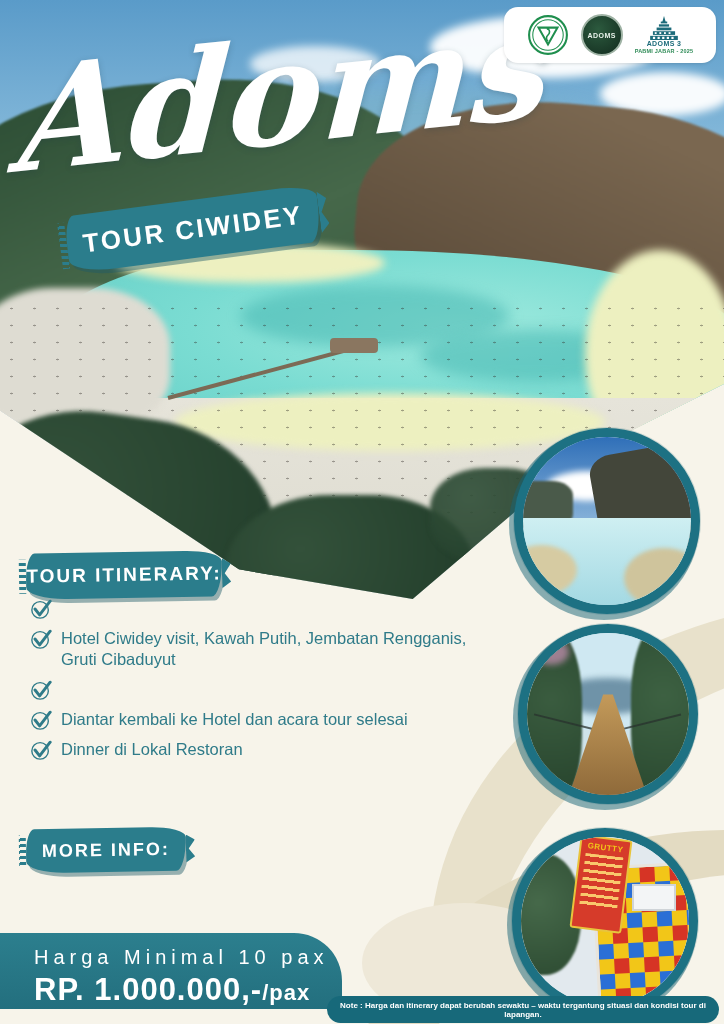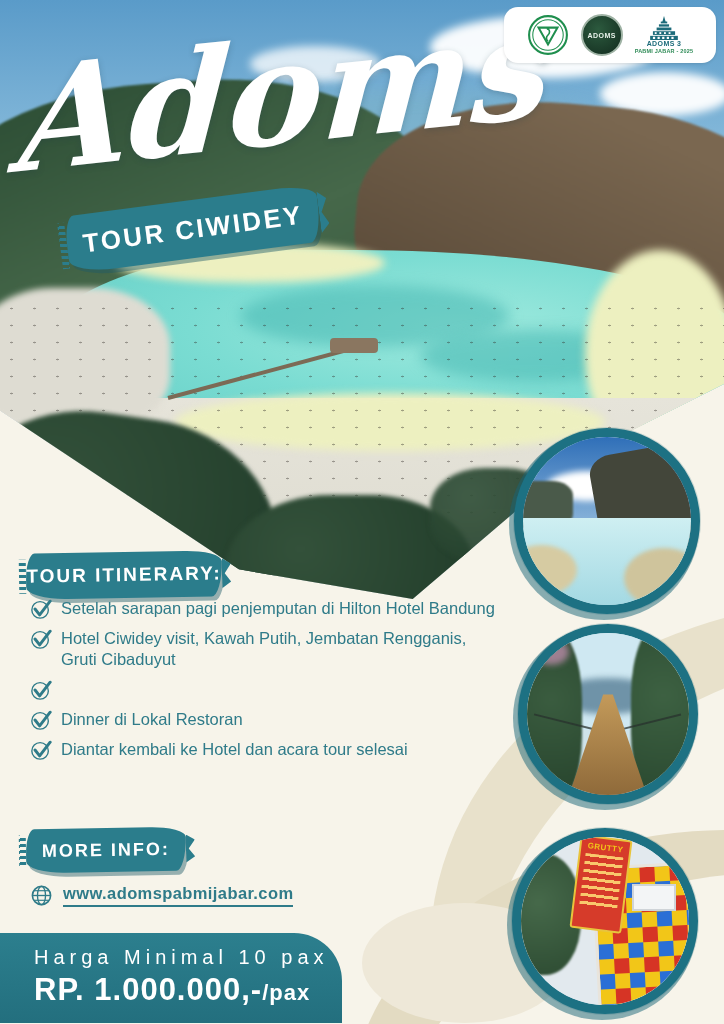--- a/index.html
+++ b/index.html
@@ -190,21 +190,21 @@
   .s3-sign{ left:32%; top:0%; width:31%; height:56%; background:#d63b2a;
     transform:rotate(7deg); border:2px solid #e8c43c; border-radius:3px;
     display:flex; flex-direction:column; align-items:center; padding-top:4px; }
   .s3-sign-text{ font-size:8px; font-weight:800; color:#f2c618; letter-spacing:.5px; }
   .s3-sign-lines{ width:80%; height:60%; margin-top:3px;
     background:repeating-linear-gradient(to bottom, rgba(255,225,120,.85) 0 3px,
       transparent 3px 8px); }
 
   
   .price-banner{
-    left:0; top:933px; width:342px; height:90px;
+    left:0; top:933px; width:342px; height:76px;
     background:linear-gradient(180deg,#2c7f8e,#236f7e);
     border-radius:0 48px 0 0; padding:13px 0 16px 34px; color:#fff;
   }
   .price-line1{ font-size:20px; font-weight:500; letter-spacing:5px; }
   .price-line2{ margin-top:3px; letter-spacing:1px; }
   .price-amount{ font-size:31px; font-weight:800;text-align:center; }
   .price-per{ font-size:22px; font-weight:800; }
 
   
   .note-bar{
@@ -329,66 +329,58 @@
 
   <div class="abs brush itin-heading">
     <span>TOUR ITINERARY:</span>
   </div>
   <ul class="abs itin-list">
     <li>
       <svg class="check-icon" width="22" height="22" viewBox="0 0 24 24">
           <circle cx="11" cy="13" r="9" fill="none" stroke="#2f7b89" stroke-width="1.5"></circle>
           <path d="M5.5 12 L10.5 18.5 L22 3.5" fill="none" stroke="#2f7b89" stroke-width="3.2" stroke-linecap="round" stroke-linejoin="round"></path>
         </svg>
-      <span>Setelah sarapan pagi penjemputan di Hilton Hotel Bandung</span>
     </li>
     <li>
       <svg class="check-icon" width="22" height="22" viewBox="0 0 24 24">
           <circle cx="11" cy="13" r="9" fill="none" stroke="#2f7b89" stroke-width="1.5"></circle>
           <path d="M5.5 12 L10.5 18.5 L22 3.5" fill="none" stroke="#2f7b89" stroke-width="3.2" stroke-linecap="round" stroke-linejoin="round"></path>
         </svg>
       <span>Hotel Ciwidey visit, Kawah Putih, Jembatan Rengganis, Gruti Cibaduyut</span>
     </li>
     <li>
       <svg class="check-icon" width="22" height="22" viewBox="0 0 24 24">
           <circle cx="11" cy="13" r="9" fill="none" stroke="#2f7b89" stroke-width="1.5"></circle>
           <path d="M5.5 12 L10.5 18.5 L22 3.5" fill="none" stroke="#2f7b89" stroke-width="3.2" stroke-linecap="round" stroke-linejoin="round"></path>
         </svg>
     </li>
     <li>
       <svg class="check-icon" width="22" height="22" viewBox="0 0 24 24">
           <circle cx="11" cy="13" r="9" fill="none" stroke="#2f7b89" stroke-width="1.5"></circle>
           <path d="M5.5 12 L10.5 18.5 L22 3.5" fill="none" stroke="#2f7b89" stroke-width="3.2" stroke-linecap="round" stroke-linejoin="round"></path>
         </svg>
+      <span>Diantar kembali ke Hotel dan acara tour selesai</span>
+    </li>
+    <li>
+      <svg class="check-icon" width="22" height="22" viewBox="0 0 24 24">
+          <circle cx="11" cy="13" r="9" fill="none" stroke="#2f7b89" stroke-width="1.5"></circle>
+          <path d="M5.5 12 L10.5 18.5 L22 3.5" fill="none" stroke="#2f7b89" stroke-width="3.2" stroke-linecap="round" stroke-linejoin="round"></path>
+        </svg>
       <span>Dinner di Lokal Restoran</span>
-    </li>
-    <li>
-      <svg class="check-icon" width="22" height="22" viewBox="0 0 24 24">
-          <circle cx="11" cy="13" r="9" fill="none" stroke="#2f7b89" stroke-width="1.5"></circle>
-          <path d="M5.5 12 L10.5 18.5 L22 3.5" fill="none" stroke="#2f7b89" stroke-width="3.2" stroke-linecap="round" stroke-linejoin="round"></path>
-        </svg>
-      <span>Diantar kembali ke Hotel dan acara tour selesai</span>
     </li>
   </ul>
 
   <div class="abs brush more-heading">
     <span>MORE INFO:</span>
-  </div>
-  <div class="abs website-row">
-    <svg width="23" height="23" viewBox="0 0 24 24">
-      <circle cx="12" cy="12" r="9.5" fill="none" stroke="#2f7b89" stroke-width="1.7"></circle>
-      <ellipse cx="12" cy="12" rx="4.2" ry="9.5" fill="none" stroke="#2f7b89" stroke-width="1.4"></ellipse>
-      <line x1="2.5" y1="12" x2="21.5" y2="12" stroke="#2f7b89" stroke-width="1.4"></line>
-      <line x1="4" y1="7" x2="20" y2="7" stroke="#2f7b89" stroke-width="1.2"></line>
-      <line x1="4" y1="17" x2="20" y2="17" stroke="#2f7b89" stroke-width="1.2"></line>
-    </svg>
-    <a href="#" class="website-link">www.adomspabmijabar.com</a>
   </div>
 
   <div class="abs price-banner">
     <div class="price-line1">Harga Minimal 10 pax</div>
     <div class="price-line2">
       <span class="price-amount">RP. 1.000.000,-</span><span class="price-per">/pax</span>
     </div>
   </div>
 
+  <div class="abs note-bar">
+    <span>Note : Harga dan itinerary dapat berubah sewaktu – waktu tergantung situasi dan kondisi tour di lapangan.</span>
+  </div>
 
 </div>
 
 </body></html>

